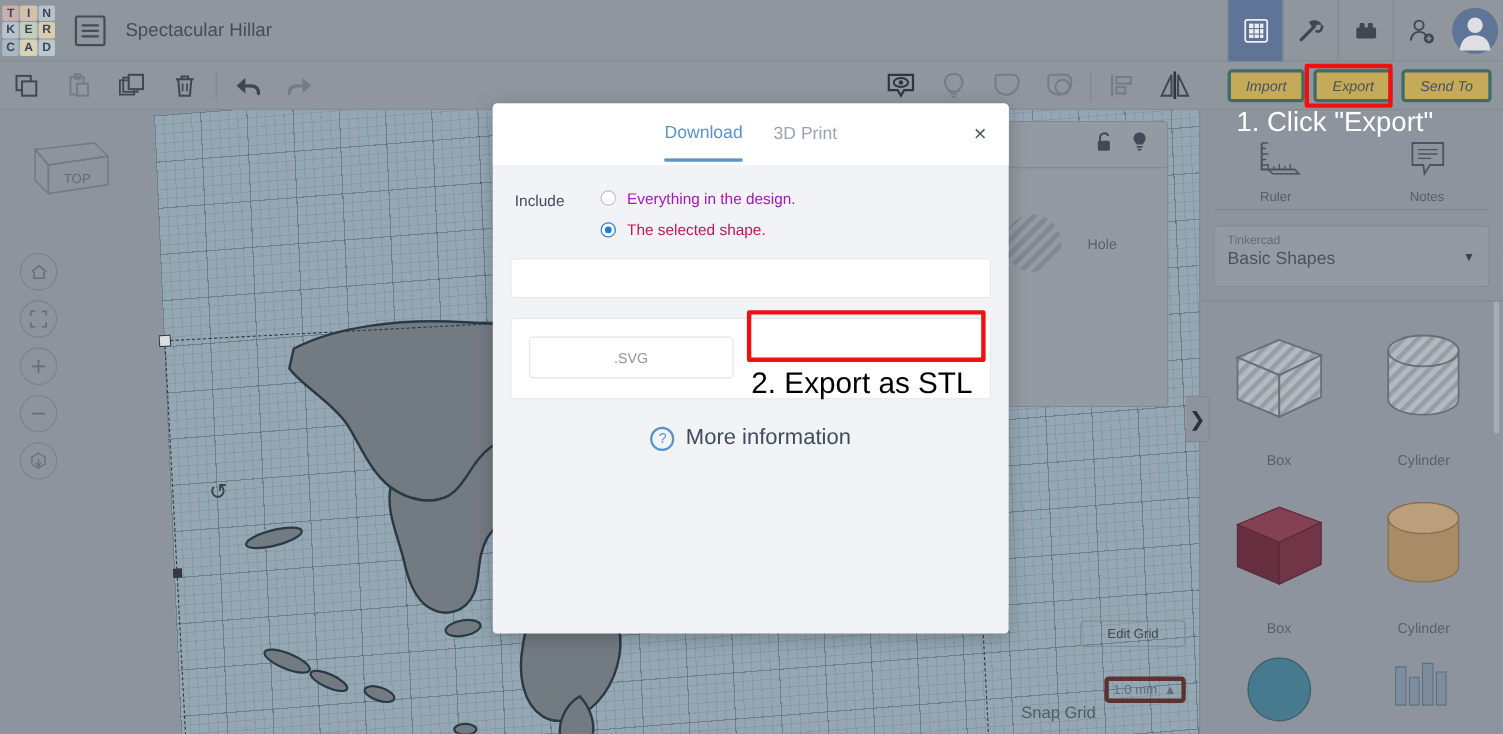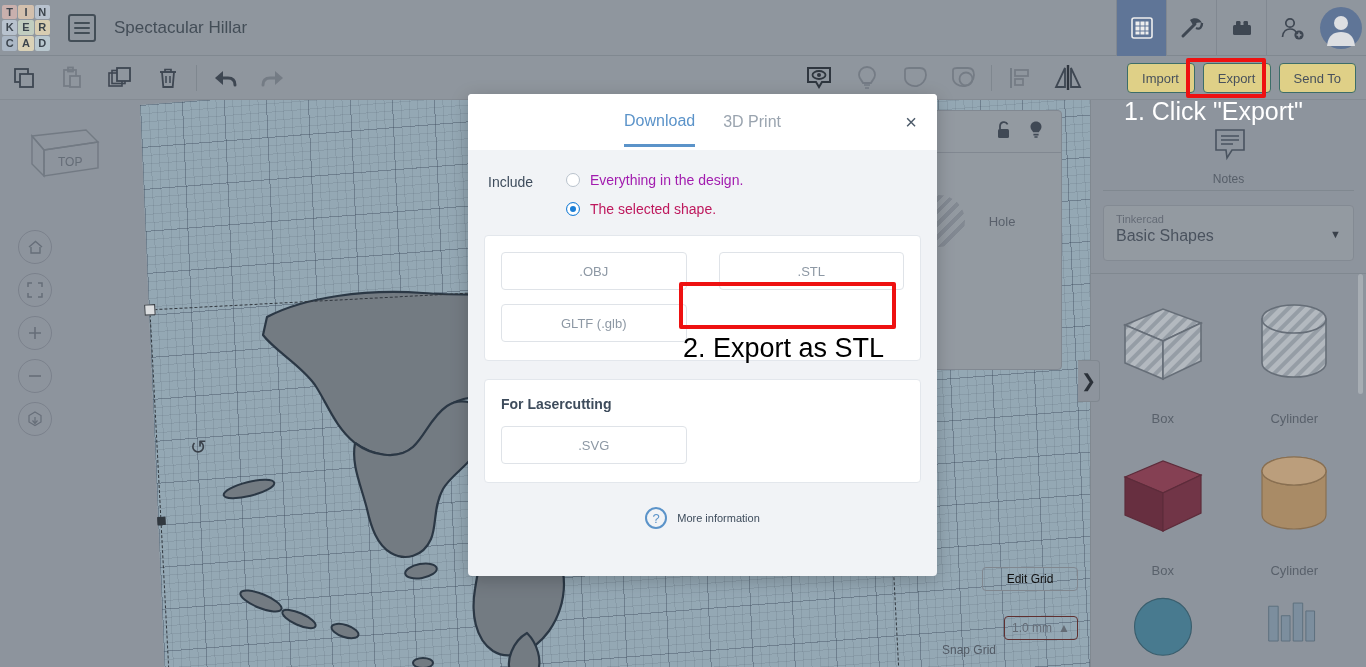--- a/index.html
+++ b/index.html
@@ -42,23 +42,23 @@
     position: absolute; left: 0; top: 56px; width: 1366px; height: 44px;
     background: #8e9bac; display: flex; align-items: center;
     border-bottom: 1px solid #808fa1;
   }
   .tb-icon { width: 48px; height: 44px; display: flex; align-items: center;
              justify-content: center; color: #2f4159; }
   .tb-icon.dis { opacity: 0.32; }
   .tb-sep { width: 1px; height: 26px; background: #7b8a9c; margin: 0 4px; }
   .tb-right { margin-left: auto; display: flex; align-items: center; padding-right: 10px; gap: 6px; }
   .tb-text-btn {
-    height: 30px; min-width: 68px; padding: 0 14px; border: 1px solid #0f766e;
-    border-radius: 4px; background: #fde047; color: #3a4c63; font-size: 13px;
-    display: flex; align-items: center; justify-content: center;
+    height: 30px; min-width: 68px; padding: 0 14px; border: 3px solid #0f766e;
+    border-radius: 4px; background: #eab308; color: #3a4c63; font-size: 13px;
+    display: flex; align-items: center; justify-content: center; font-style: italic;
   }
   .redbox {
     position: absolute; border: 4px solid #ee1111; border-radius: 2px;
     pointer-events: none; z-index: 60;
   }
 
   
   .canvas { position: absolute; left: 0; top: 100px; width: 1090px; height: 567px;
             background: #8b99ab; overflow: hidden; }
   .workplane {
@@ -101,24 +101,24 @@
   .hole-swatch { width: 52px; height: 52px; border-radius: 50%;
     background: repeating-linear-gradient(135deg, #7f8d9f 0 4px, #93a0b0 4px 9px); }
   .hole-label { font-size: 13px; color: #4e5f74; }
   .solid-ring { position: absolute; left: -48px; top: 78px; width: 56px; height: 56px;
                 border: 3px solid #3a76b8; border-radius: 50%; }
 
   
   .gridctl { position: absolute; right: 12px; bottom: 10px; text-align: right; }
   .edit-grid { display: inline-flex; align-items: center; justify-content: center;
                width: 96px; height: 24px; border: 1px solid #7c8a9d; border-radius: 4px;
-               font-size: 12px; color: #000000; margin-bottom: 8px; }
+               font-size: 12px; color: #404040; margin-bottom: 8px; }
   .snap-row { display: flex; align-items: center; gap: 8px; justify-content: flex-end; }
-  .snap-label { font-size: 12px; color: #47586e; margin-top: 44px; }
-  .snap-sel { width: 74px; height: 24px; border: 1px solid #7f1d1d; border-radius: 4px;
+  .snap-label { font-size: 15px; color: #47586e; margin-top: 44px; }
+  .snap-sel { width: 74px; height: 24px; border: 4px solid #7f1d1d; border-radius: 4px;
               font-size: 12px; color: #5b6b80; display: flex; align-items: center;
               justify-content: center; gap: 6px; }
 
   
   .collapse {
     position: absolute; left: 1078px; top: 360px; width: 22px; height: 42px;
     background: #8b99ab; border: 1px solid #7d8b9e; border-left: none;
     border-radius: 0 4px 4px 0; display: flex; align-items: center;
     justify-content: center; color: #1b2838; font-size: 18px; z-index: 5;
   }
@@ -142,21 +142,21 @@
             row-gap: 6px; }
   .shape-cell { height: 146px; display: flex; flex-direction: column;
                 align-items: center; justify-content: center; gap: 22px; }
   .shape-cell .slabel { font-size: 13px; color: #4e5f74; }
   .rp-scroll { position: absolute; right: 3px; top: 174px; width: 5px; height: 120px;
                background: #a9b5c3; border-radius: 3px; }
 
   
   .overlay { position: absolute; inset: 0; background: rgba(255,255,255,0.06); z-index: 20; }
   .modal {
-    position: absolute; left: 468px; top: 94px; width: 469px; height: 482px;
+    position: absolute; left: 448px; top: 94px; width: 469px; height: 482px;
     background: #f1f3f6; border-radius: 4px; z-index: 30;
     box-shadow: 0 4px 18px rgba(0,0,0,0.22);
   }
   .modal-head { height: 56px; background: #ffffff; border-radius: 4px 4px 0 0;
                 position: relative; display: flex; align-items: center;
                 justify-content: center; gap: 28px; }
   .mtab { font-size: 16px; color: #9aa4af; padding-bottom: 14px; padding-top: 14px; }
   .mtab.active { color: #5b93c9; border-bottom: 3px solid #5b93c9; }
   .mclose { position: absolute; right: 20px; top: 17px; font-size: 20px; color: #4c5a69; }
   .include-row { display: flex; padding: 22px 20px 0 20px; }
@@ -175,21 +175,21 @@
   .fmt-grid { display: grid; grid-template-columns: 1fr 1fr; gap: 14px 32px; }
   .fmt-btn { height: 38px; border: 1px solid #dfe3e8; border-radius: 4px;
              background: #fff; display: flex; align-items: center;
              justify-content: center; font-size: 13px; color: #8d98a4; }
   .card.laser .fmt-grid { grid-template-columns: 1fr 1fr; }
   .more-row { display: flex; align-items: center; justify-content: center;
               gap: 10px; margin-top: 24px; }
   .qmark { width: 22px; height: 22px; border: 2px solid #5b93c9; border-radius: 50%;
            color: #5b93c9; font-size: 13px; display: flex; align-items: center;
            justify-content: center; }
-  .more-text { font-size: 11px; color: #3e4c5c; }
+  .more-text { font-size: 20px; color: #3e4c5c; }
 
   
   .anno { position: absolute; z-index: 70; color: #ffffff; font-size: 25px;
           font-family: "Liberation Sans", sans-serif; }
   .anno.dark { color: #000000; }
 </style>
 </head>
 <body>
 
 <div id="app">
@@ -470,20 +470,29 @@
         </div>
       </div>
     </div>
 
     <div class="collapse">❯</div>
 
     <div class="rpanel">
       <div class="rp-tools">
         <div class="rp-tool">
           <svg width="46" height="42" viewBox="0 0 46 42" aria-hidden="true">
+            <path d="M10 6 V30 H40" fill="none" stroke="#3b5069" stroke-width="1.8"></path>
+            <path d="M10 6 L16 6 M10 11 L14 11 M10 16 L16 16 M10 21 L14 21 M10 26 L16 26" stroke="#3b5069" stroke-width="1.2"></path>
+            <path d="M16 30 V25 M21 30 V27 M26 30 V25 M31 30 V27 M36 30 V25" stroke="#3b5069" stroke-width="1.2"></path>
+            <path d="M16 30 L20 34 H44 L40 30" fill="none" stroke="#3b5069" stroke-width="1.4"></path>
+          </svg>
+          <span class="tlabel">Ruler</span>
+        </div>
+        <div class="rp-tool">
+          <svg width="46" height="42" viewBox="0 0 46 42" aria-hidden="true">
             <path d="M10 6 H38 V26 H26 L21 34 L20 26 H10 Z" fill="none" stroke="#3b5069" stroke-width="1.6"></path>
             <path d="M15 12h18M15 16h18M15 20h12" stroke="#3b5069" stroke-width="1.3"></path>
           </svg>
           <span class="tlabel">Notes</span>
         </div>
       </div>
       <div class="rp-divider"></div>
 
       <div class="rp-select">
         <div class="sm">Tinkercad</div>
@@ -575,29 +584,23 @@
           <span class="r-text">Everything in the design.</span>
         </label>
         <label class="radio-item">
           <span class="rdot on"></span>
           <span class="r-text on">The selected shape.</span>
         </label>
       </div>
     </div>
 
     <div class="card">
-      <div class="fmt-grid">
-        <div class="fmt-btn">.OBJ</div>
-        <div class="fmt-btn">.STL</div>
-        <div class="fmt-btn">GLTF (.glb)</div>
-      </div>
     </div>
 
     <div class="card laser">
-      <div class="card-title">For Lasercutting</div>
       <div class="fmt-grid">
         <div class="fmt-btn">.SVG</div>
       </div>
     </div>
 
     <div class="more-row">
       <span class="qmark">?</span>
       <span class="more-text">More information</span>
     </div>
   </div>

